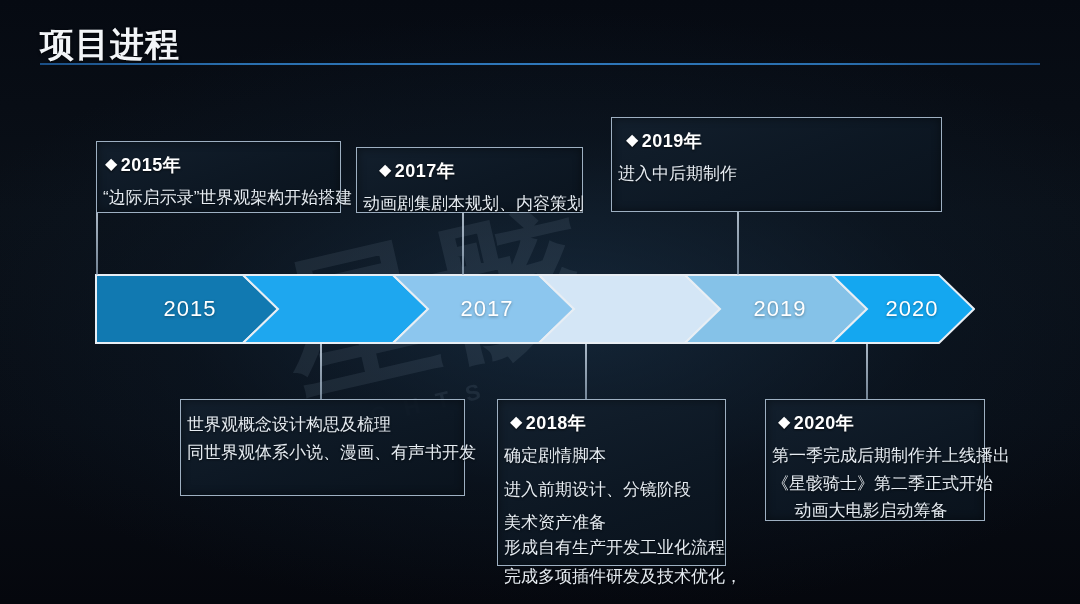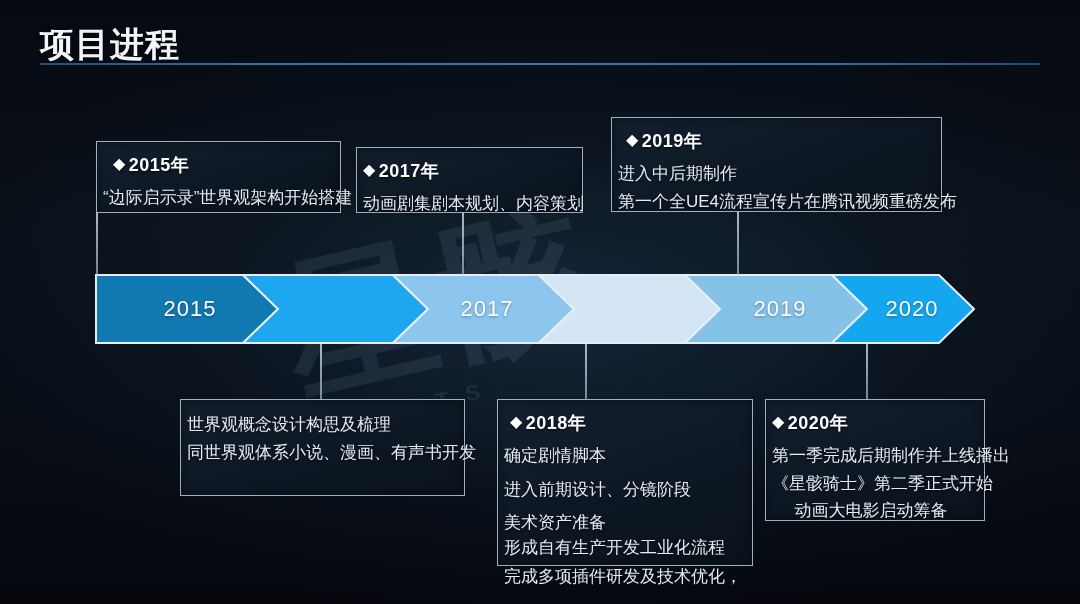--- a/index.html
+++ b/index.html
@@ -84,31 +84,31 @@
     font-size:17px; color:#e6ecf2; line-height:1.62;
     white-space:nowrap;
     text-shadow:0 1px 2px rgba(0,0,0,.6);
   }
   .callout.center .line { text-align:center; }
   .callout .line.gap { margin-top:6px; }
   .callout .line.tight { line-height:1.35; }
 
   
   #box-2015 { left:96px;  top:141px; width:245px; height:72px;  }
-  #box-2015 .year { margin-left:10px; }
+  #box-2015 .year { margin-left:2px; }
   #box-2017 { left:356px; top:147px; width:227px; height:66px;  }
-  #box-2017 .year { margin-left:0; }
+  #box-2017 .year { margin-left:16px; }
   #box-2019 { left:611px; top:117px; width:331px; height:95px;  }
   #box-2019 .year { margin-left:8px; }
   #box-2016 { left:180px; top:399px; width:285px; height:97px;  }
   #box-2016 .year { margin-left:6px; }
-  #box-2018 { left:497px; top:399px; width:256px; height:167px; }
+  #box-2018 { left:497px; top:399px; width:229px; height:167px; }
   #box-2018 .year { margin-left:6px; }
   #box-2020 { left:765px; top:399px; width:220px; height:122px; }
-  #box-2020 .year { }
+  #box-2020 .year { margin-left:6px; }
 
   
   #timeline {
     position:absolute; left:95px; top:274px;
     width:880px; height:70px;
     z-index:1;
   }
   .chev-label {
     position:absolute;
     top:0; height:70px;
@@ -148,21 +148,20 @@
   </div>
 
   <div class="callout" id="box-2017">
     <div class="year"><span class="bullet">◆</span><span>2017年</span></div>
     <div class="line">动画剧集剧本规划、内容策划</div>
   </div>
 
   <div class="callout" id="box-2019">
     <div class="year"><span class="bullet">◆</span><span>2019年</span></div>
     <div class="line">进入中后期制作</div>
-    <div class="line">第一个全UE4流程宣传片在腾讯视频重磅发布</div>
   </div>
 
   <div id="timeline">
     <svg width="880" height="70" viewBox="0 0 880 70">
       <g stroke="#e8eef4" stroke-width="2" stroke-linejoin="miter">
         <path id="seg0" d="M1,1 H148 L183,35 L148,69 H1 Z" fill="#1179b1"></path>
         <path id="seg1" d="M148,1 H298 L333,35 L298,69 H148 L183,35 Z" fill="#1ea7ef"></path>
         <path id="seg2" d="M298,1 H444 L479,35 L444,69 H298 L333,35 Z" fill="#8cc6ee"></path>
         <path id="seg3" d="M444,1 H590 L625,35 L590,69 H444 L479,35 Z" fill="#d4e6f6"></path>
         <path id="seg4" d="M590,1 H737 L772,35 L737,69 H590 L625,35 Z" fill="#85c2e8"></path>

